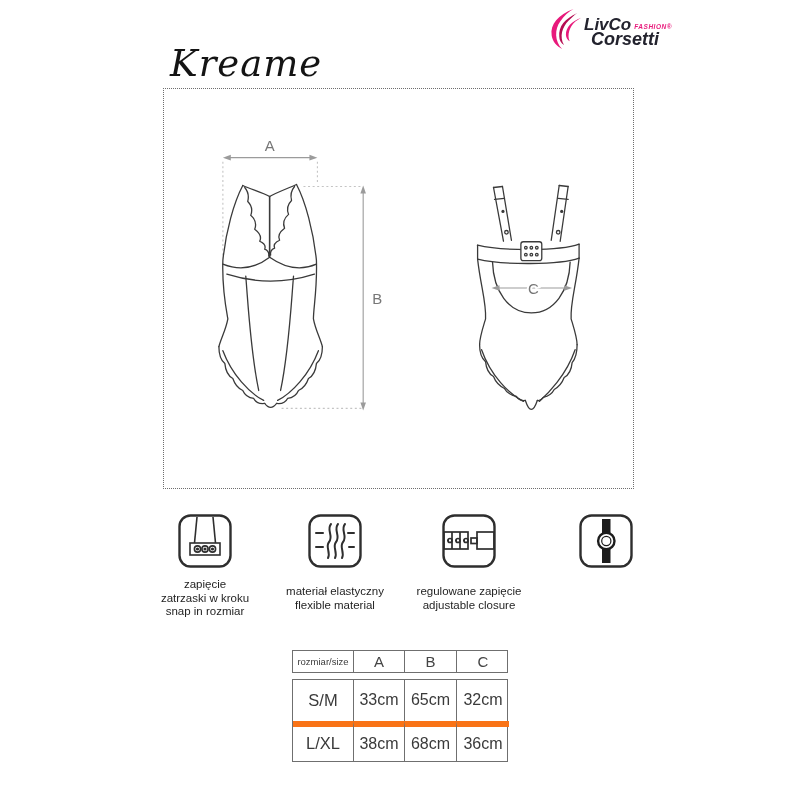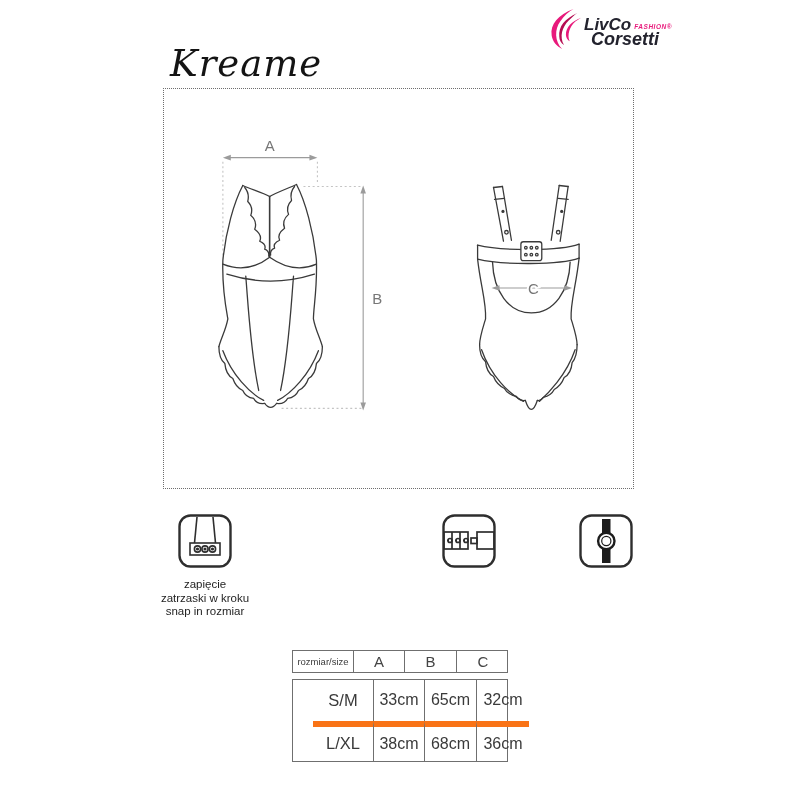--- a/index.html
+++ b/index.html
@@ -42,21 +42,20 @@
   
   .tbl-head {
     position:absolute; left:292px; top:650px; width:216px; height:23px;
     display:grid; grid-template-columns:60px 51px 52px 53px;
     border:1px solid #6f6f6f;
   }
   .tbl-body {
     position:absolute; left:292px; top:679px; width:216px; height:83px;
     display:grid; grid-template-columns:60px 51px 52px 53px; grid-template-rows:1fr 1fr;
     border:1px solid #6f6f6f;
-    padding-left:20px;
   }
   .cell { display:flex; align-items:center; justify-content:center; color:#3a3a3a;text-align:center; }
   .cell.bl { border-left:1px solid #6f6f6f; }
   .cell.bt { border-top:6px solid #f97316; }
   .cell-rozmiar { font-size:9.5px; color:#3a3a3a; }
   .cell-abc { font-size:15px; color:#444; }
   .cell-size { font-size:16.5px; }
   .cell-val { font-size:16px; }
 </style>
 </head>
@@ -200,38 +199,60 @@
         <circle cx="34.5" cy="35" r="0.8" fill="#2e2e2e"></circle>
       </g>
     </svg>
     <div class="caption lines3">
       <div>zapięcie</div>
       <div>zatrzaski w kroku</div>
       <div>snap in rozmiar</div>
     </div>
   </div>
 
+  <div class="feature" style="left:250px;">
+    <svg class="feature-icon" viewBox="0 0 54 54">
+      <rect x="1.5" y="1.5" width="51" height="51" rx="11" fill="none" stroke="#2e2e2e" stroke-width="2.4"></rect>
+      <g stroke="#2e2e2e" stroke-width="2" fill="none" stroke-linecap="round">
+        <path d="M23,10 C18,16 26,22 21,28 C17,33 23,38 20,44"></path>
+        <path d="M30,10 C25,16 33,22 28,28 C24,33 30,38 27,44"></path>
+        <path d="M37,10 C32,16 40,22 35,28 C31,33 37,38 34,44"></path>
+        <path d="M8,19 H15"></path>
+        <path d="M8,33 H15"></path>
+        <path d="M40,19 H46"></path>
+        <path d="M41,33 H46"></path>
+      </g>
+    </svg>
+    <div class="caption lines2">
+      <div>materiał elastyczny</div>
+      <div>flexible material</div>
+    </div>
+  </div>
 
   <div class="feature" style="left:384px;">
     <svg class="feature-icon" viewBox="0 0 54 54">
       <rect x="1.5" y="1.5" width="51" height="51" rx="11" fill="none" stroke="#2e2e2e" stroke-width="2.4"></rect>
       <g stroke="#2e2e2e" stroke-width="1.7" fill="none">
         <rect x="2" y="18" width="24" height="17"></rect>
         <line x1="10" y1="18" x2="10" y2="35"></line>
         <line x1="18" y1="18" x2="18" y2="35"></line>
         <path d="M5,26.5 h2"></path>
           <circle cx="8" cy="26.5" r="2"></circle>
         <path d="M13,26.5 h2"></path>
           <circle cx="16" cy="26.5" r="2"></circle>
         <path d="M21,26.5 h2"></path>
           <circle cx="24" cy="26.5" r="2"></circle>
         <rect x="35" y="18" width="17" height="17"></rect>
         <rect x="29" y="24" width="6" height="5.5"></rect>
       </g>
     </svg>
+    <div class="caption lines2">
+      <div>regulowane zapięcie</div>
+      <div>adjustable closure</div>
+    </div>
   </div>
 
   <div class="feature" style="left:521px;">
     <svg class="feature-icon" viewBox="0 0 54 54">
       <rect x="1.5" y="1.5" width="51" height="51" rx="11" fill="none" stroke="#2e2e2e" stroke-width="2.4"></rect>
       <rect x="23" y="5" width="8.5" height="44" fill="#1d1d1d"></rect>
       <circle cx="27.3" cy="27" r="8.2" fill="#ffffff" stroke="#1d1d1d" stroke-width="2.4"></circle>
       <circle cx="27.3" cy="27" r="4.6" fill="#ffffff" stroke="#1d1d1d" stroke-width="1.2"></circle>
     </svg>
   </div>

